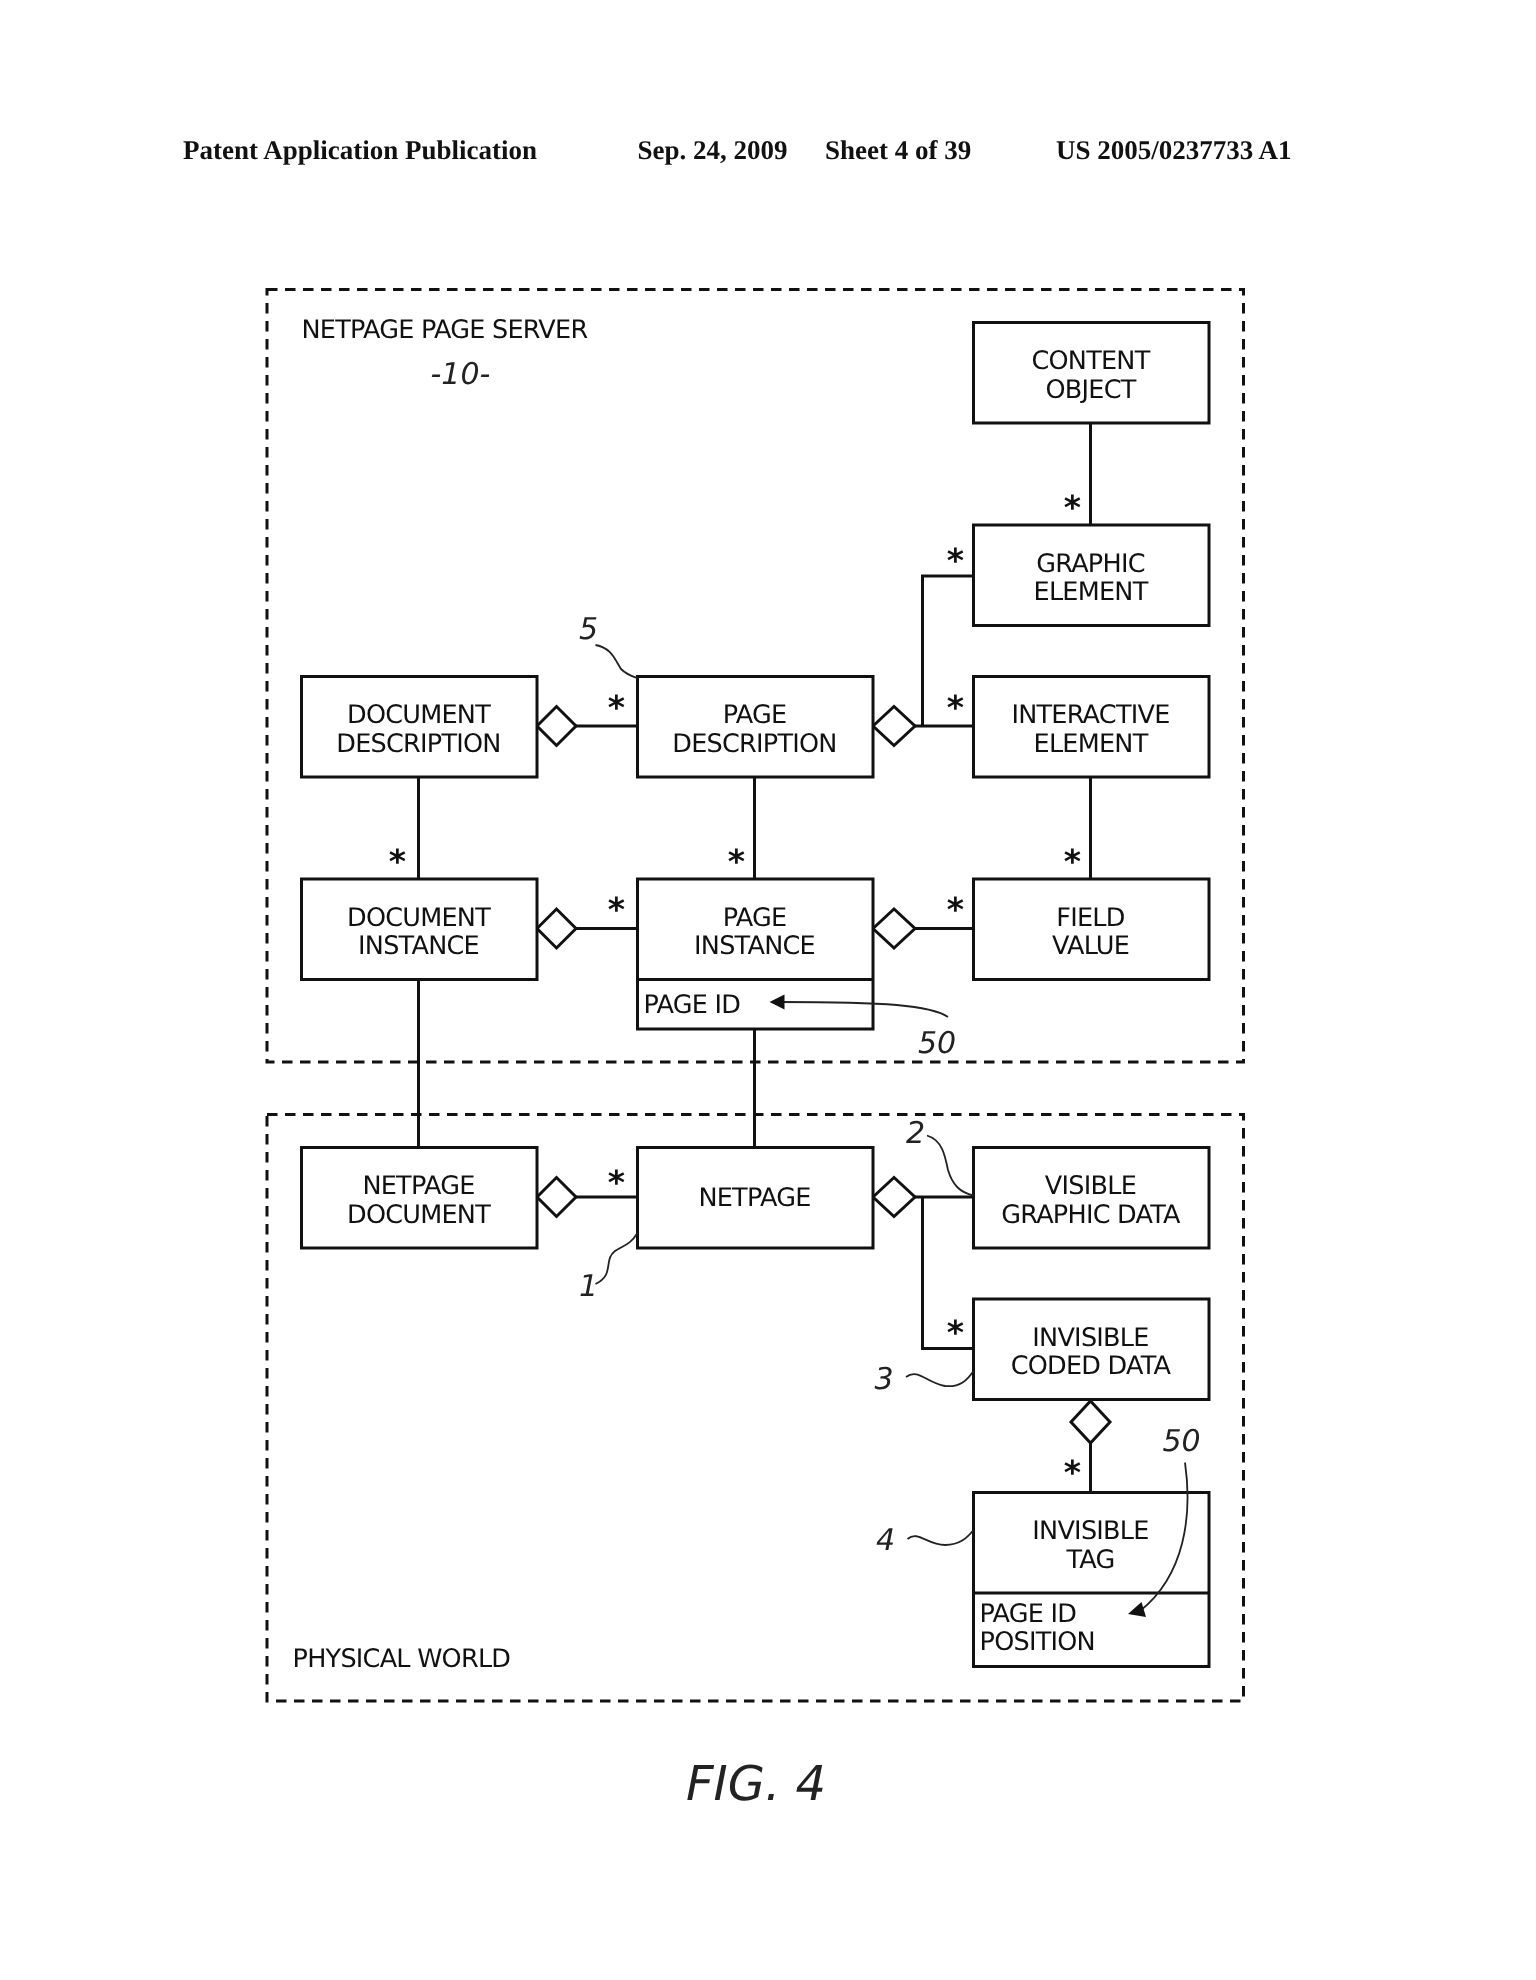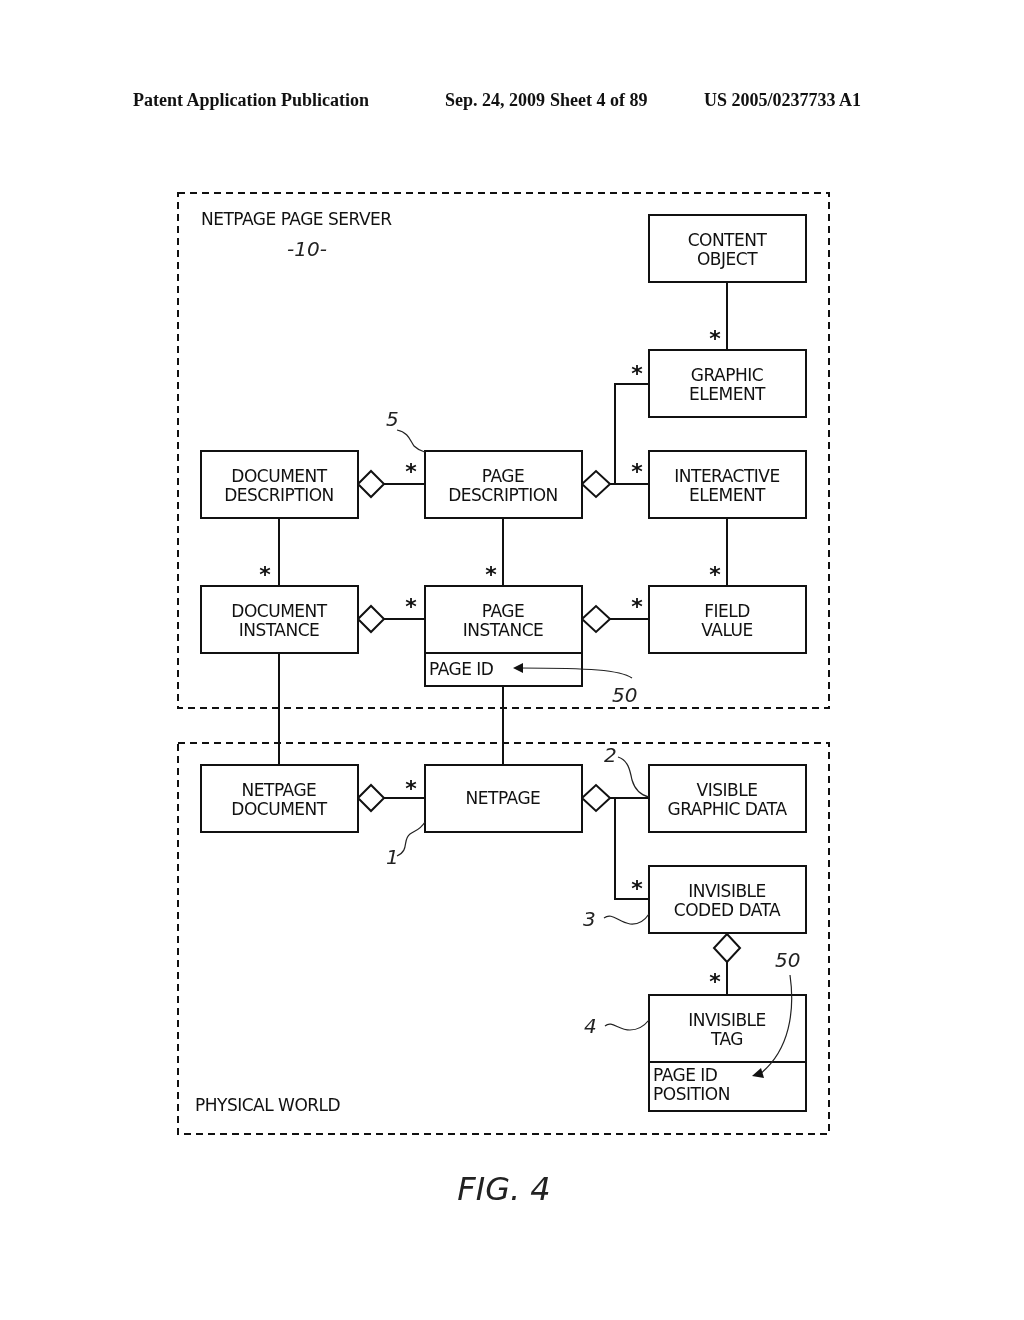--- a/index.html
+++ b/index.html
@@ -14,23 +14,23 @@
   .fig { font-family: "DejaVu Sans", sans-serif; font-style: italic; font-size: 32px; fill: #222; text-anchor: middle; font-weight: 300; }
   .box { fill: #fff; stroke: #111; stroke-width: 2; }
   .ln { stroke: #111; stroke-width: 2; fill: none; }
   .dash { stroke: #111; stroke-width: 2; fill: none; stroke-dasharray: 7 5; }
   .lead { stroke: #222; stroke-width: 1.2; fill: none; }
   .dia { fill: #fff; stroke: #111; stroke-width: 2; }
 </style>
 </head>
 <body>
 
-<div class="hdr" style="left:133px;">Patent Application Publication</div>
-<div class="hdr" style="left:425px;margin-left:20px;">Sep. 24, 2009</div>
-<div class="hdr" style="left:550px;">Sheet 4 of 89</div>
+<div class="hdr" style="left:122px;">Patent Application Publication</div>
+<div class="hdr" style="left:425px;">Sep. 24, 2009</div>
+<div class="hdr" style="left:550px;">Sheet 4 of 39</div>
 <div class="hdr" style="left:704px;">US 2005/0237733 A1</div>
 
 <svg id="diagram" width="1024" height="1320">
 
   <rect class="dash" x="178" y="193" width="651" height="515"></rect>
   <rect class="dash" x="178" y="743" width="651" height="391"></rect>
   <text class="region" x="201" y="225">NETPAGE PAGE SERVER</text>
   <text class="ref" x="287" y="256">-10-</text>
   <text class="region" x="195" y="1111">PHYSICAL WORLD</text>
 

